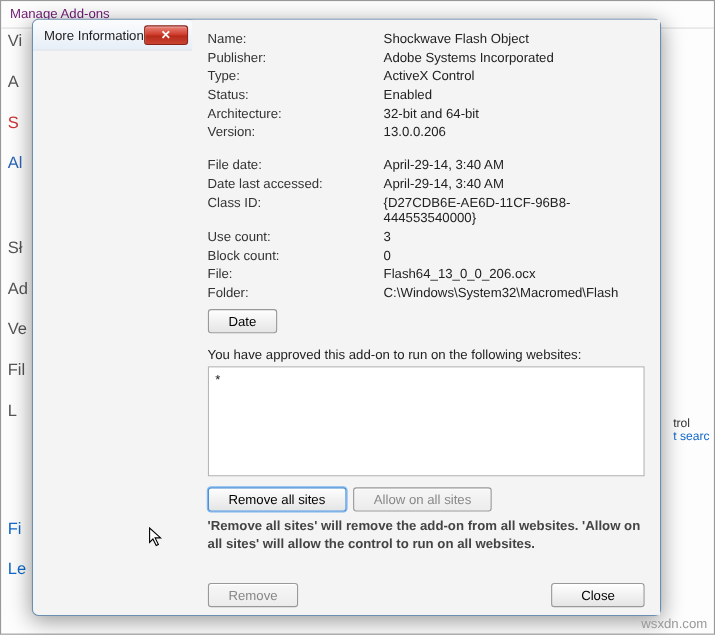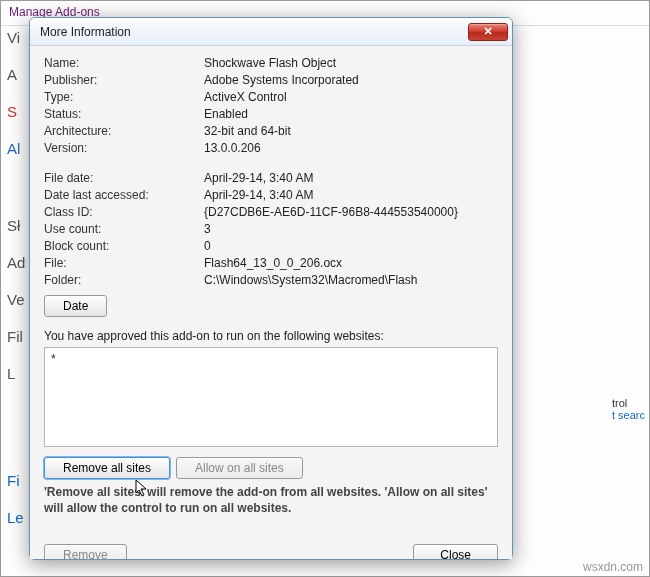--- a/index.html
+++ b/index.html
@@ -27,34 +27,34 @@
     .bg-fragments {
       position: absolute;
       left: 6px;
       top: 28px;
       bottom: 8px;
       width: 20px;
       color: #555;
       font-size: 15px;
     }
     .bg-fragments div { margin-bottom: 20px; }
-    .bg-right { position:absolute; right:4px; top:312px; font-size:11px; color:#333; }
+    .bg-right { position:absolute; right:4px; top:294px; font-size:11px; color:#333; }
     .bg-right .link { color:#1169c9; cursor:pointer; }
     .dialog {
       position: absolute;
       top: 16px;
       left: 28px;
-      width: 484px;
+      width: 572px;
       height: 543px;
       background: #f4f4f4;
       border: 1px solid #6b8fb0;
       border-radius: 6px;
       box-shadow: 0 4px 20px rgba(0,0,0,0.4);
       display: flex;
-      flex-direction: column;
+      flex-direction: row;
     }
     .titlebar {
       height: 28px;
       background: linear-gradient(to bottom, #fbfcfd, #e7eef7);
       border-bottom: 1px solid #c7d4e3;
       border-radius: 5px 5px 0 0;
       display: flex;
       align-items: center;
       padding: 0 4px 0 10px;
     }

